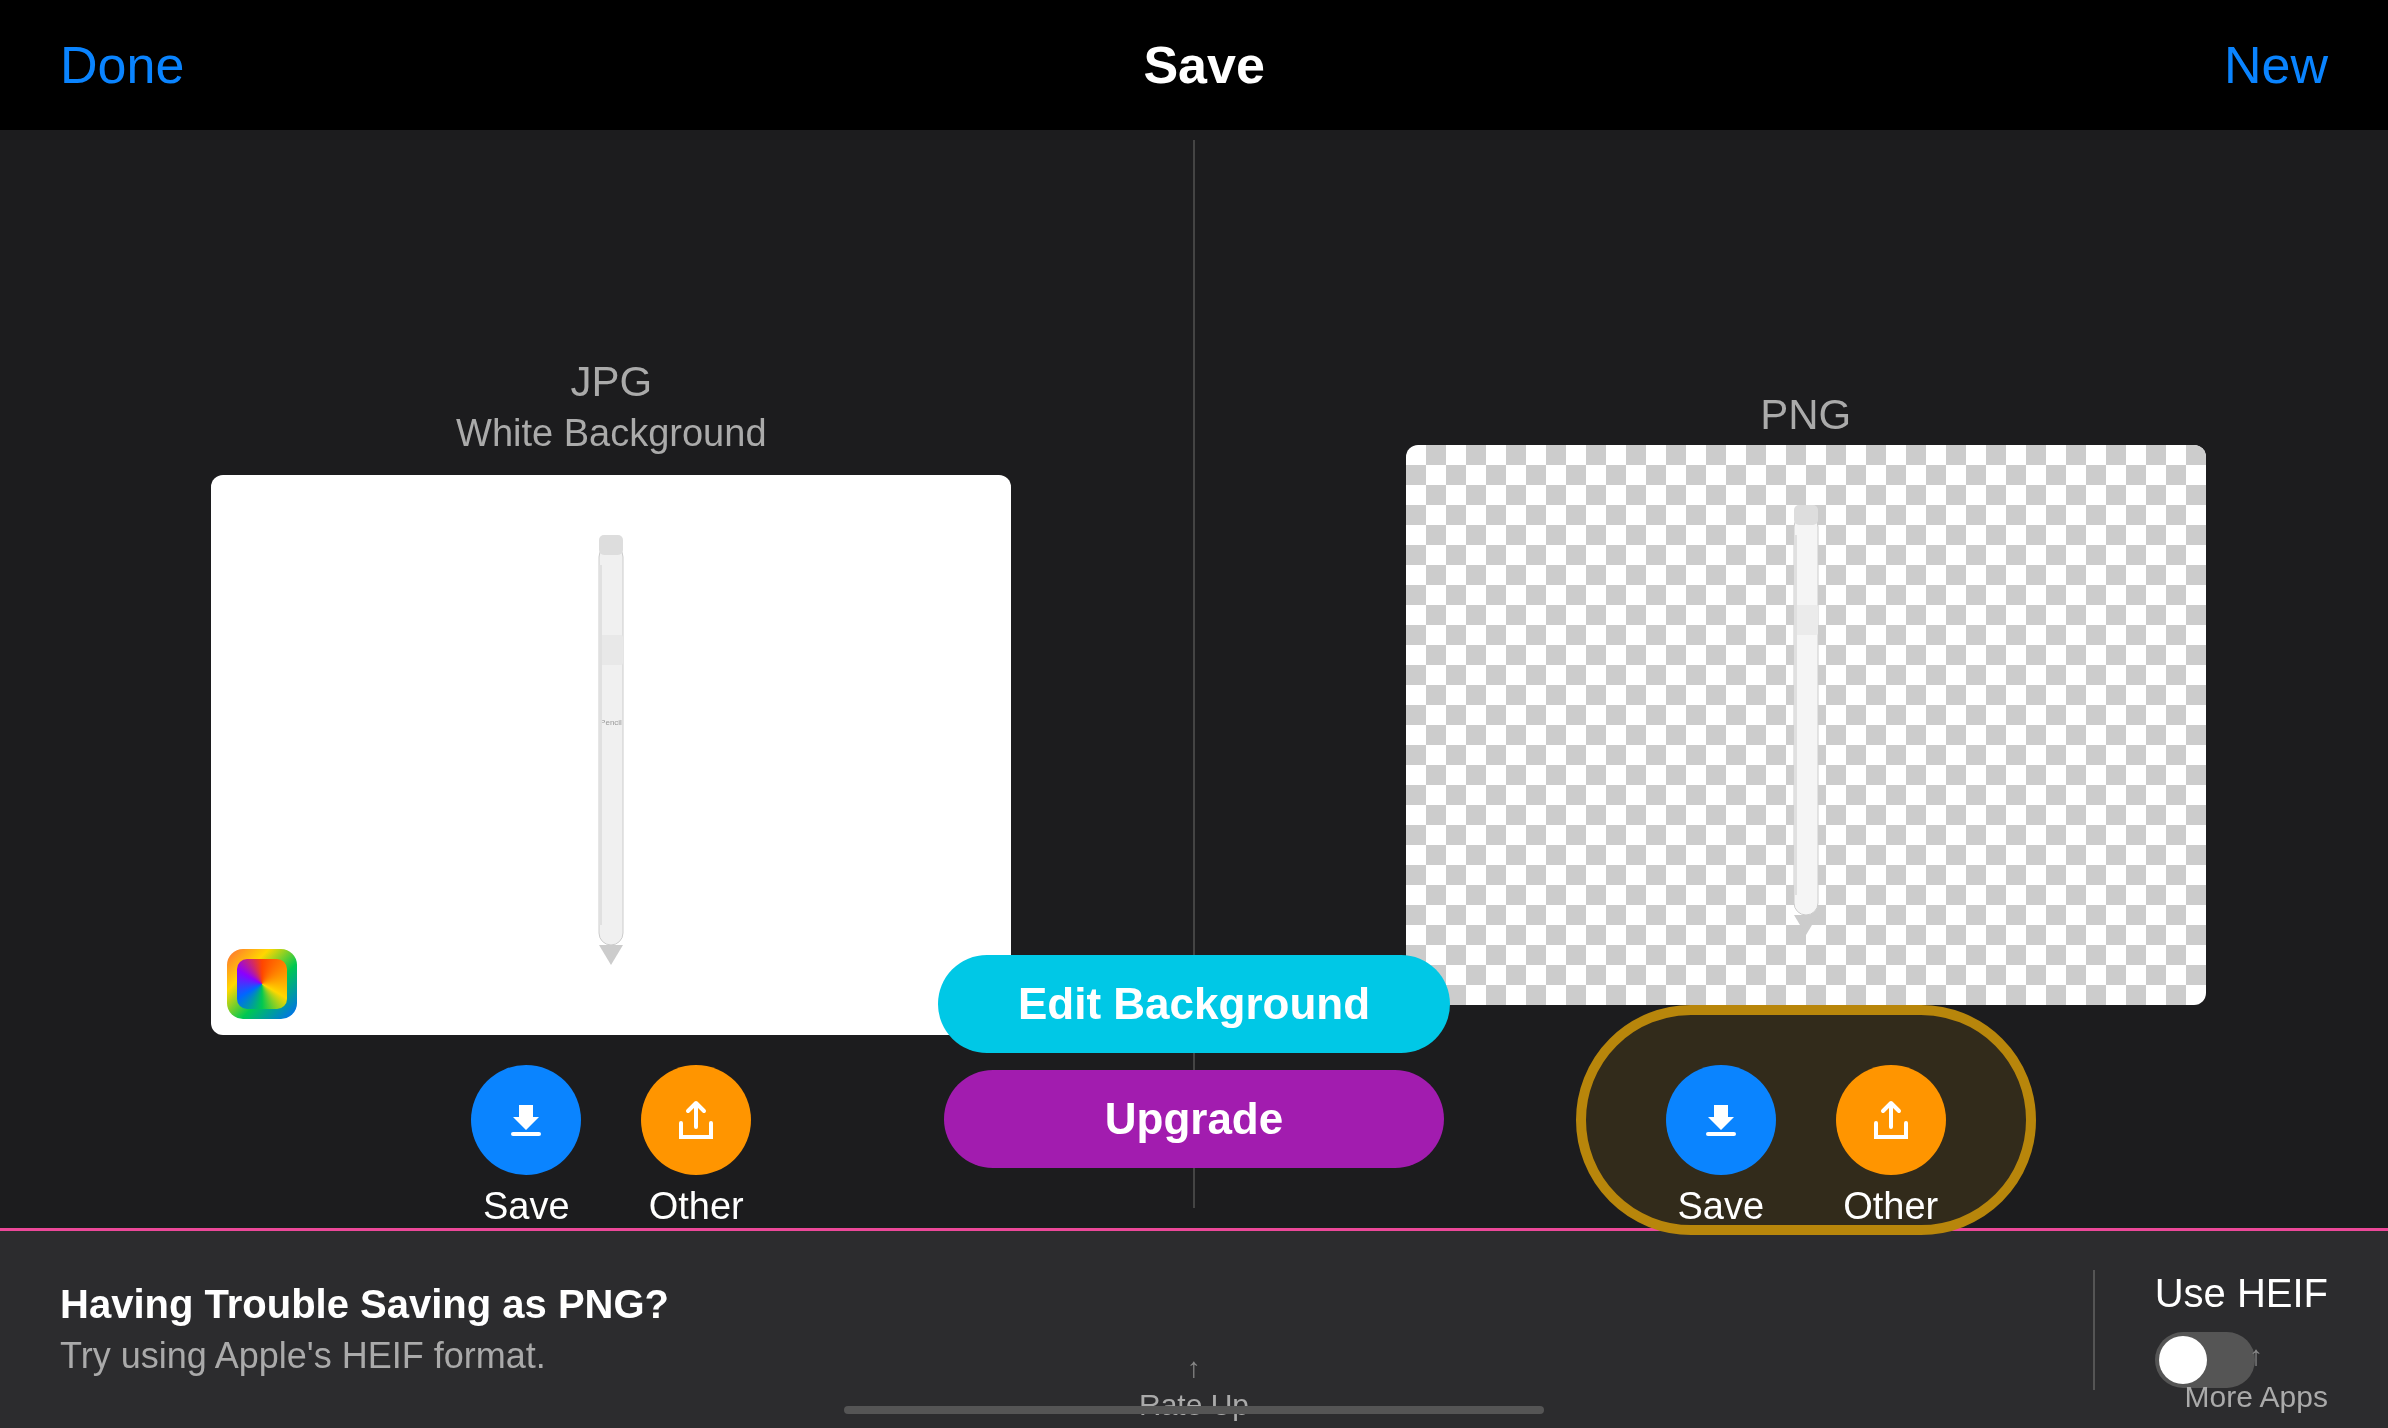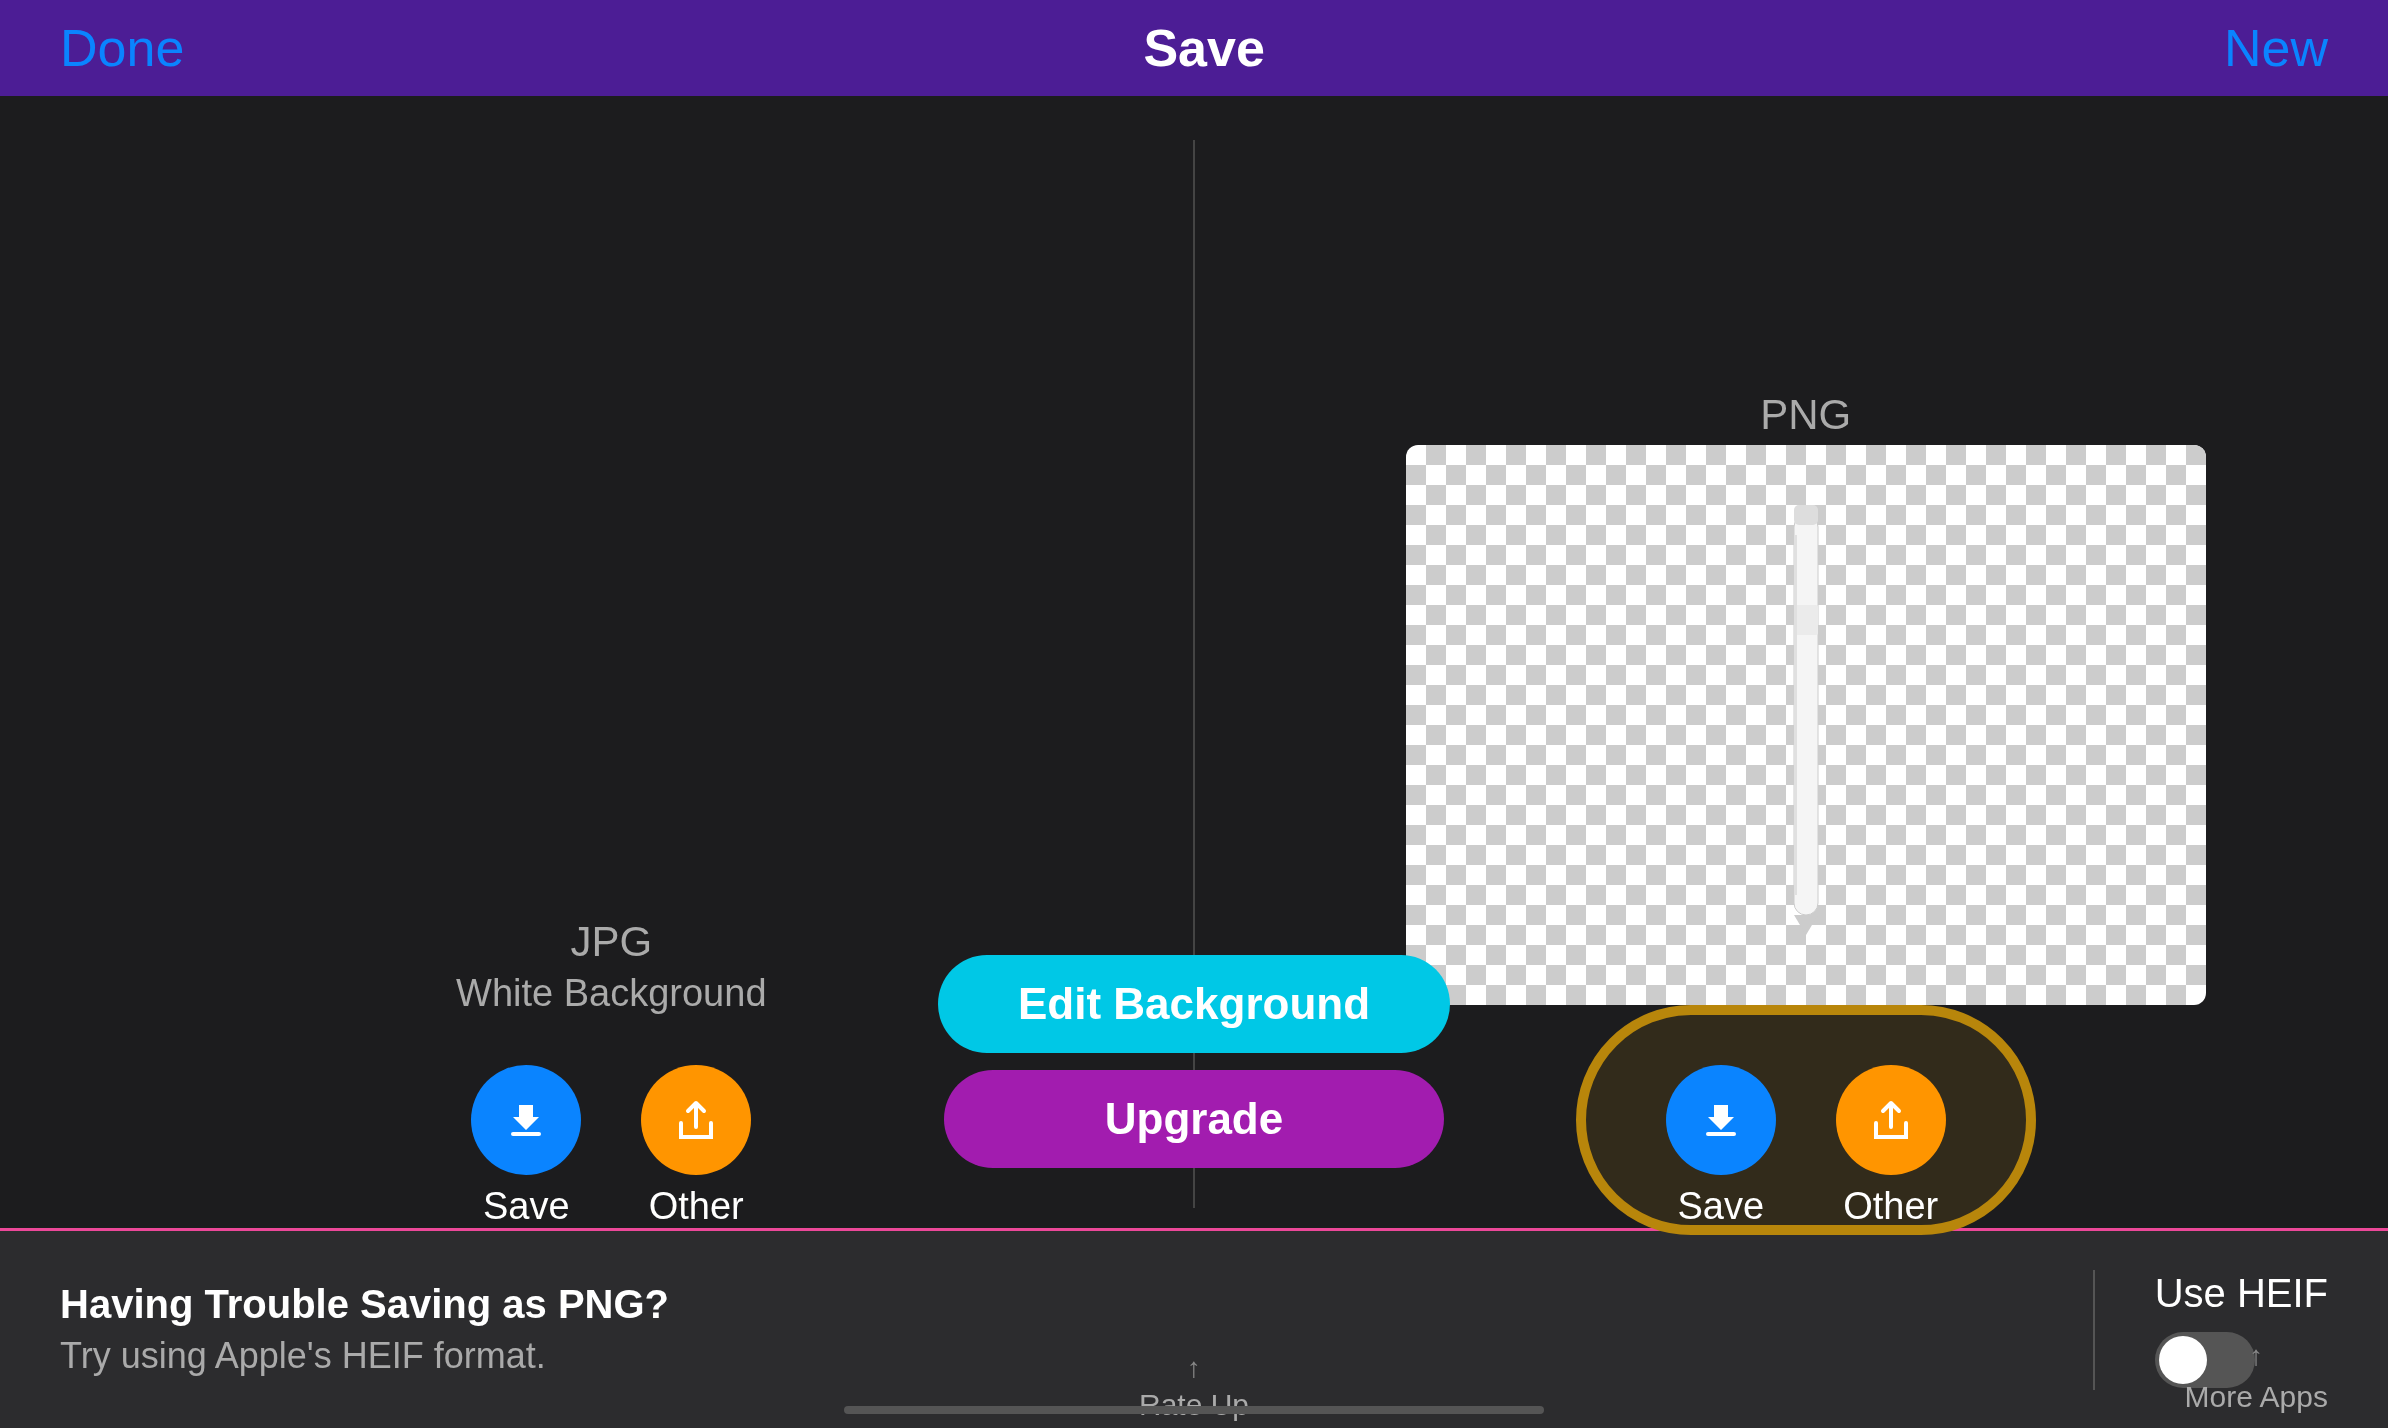--- a/index.html
+++ b/index.html
@@ -9,22 +9,22 @@
       background: #1c1c1e;
       font-family: -apple-system, BlinkMacSystemFont, 'SF Pro Display', 'Helvetica Neue', sans-serif;
       overflow: hidden;
       position: relative;
     }
 
     
     .header {
       position: absolute;
       top: 0; left: 0; right: 0;
-      height: 96px;
-      background: #4c1d95;
+      height: 130px;
+      background: #000000;
       display: flex;
       align-items: center;
       justify-content: space-between;
       padding: 0 60px;
       z-index: 10;
     }
     .header-done {
       color: #0a84ff;
       font-size: 52px;
       font-weight: 400;
@@ -275,20 +275,43 @@
   <span class="header-new">New</span>
 </div>
 
 <div class="center-divider"></div>
 
 <div class="main-content">
 
   <div class="image-panel">
     <span class="panel-format-label">JPG</span>
     <span class="panel-bg-label">White Background</span>
+    <div class="image-container">
+      <div class="image-white">
+
+        <svg width="80" height="500" viewBox="0 0 80 500" xmlns="http://www.w3.org/2000/svg">
+
+          <rect x="28" y="40" width="24" height="400" rx="12" fill="#f0f0f0" stroke="#cccccc" stroke-width="1"></rect>
+
+          <polygon points="40,460 28,440 52,440" fill="#cccccc"></polygon>
+
+          <rect x="28" y="30" width="24" height="20" rx="5" fill="#dddddd"></rect>
+
+          <rect x="28" y="130" width="24" height="30" rx="2" fill="#e8e8e8"></rect>
+
+          <text x="40" y="220" fill="#999" font-size="8" text-anchor="middle" transform="rotate(0, 40, 220)" font-family="sans-serif">Pencil</text>
+
+          <rect x="28" y="60" width="3" height="360" fill="#e0e0e0"></rect>
+        </svg>
+
+        <div class="app-icon">
+          <div class="app-icon-inner"></div>
+        </div>
+      </div>
+    </div>
     <div class="action-buttons">
       <div class="action-btn-group">
         <button class="circle-btn circle-btn-blue">
           <svg width="50" height="50" viewBox="0 0 50 50" fill="white" xmlns="http://www.w3.org/2000/svg">
             <path d="M25 35 L12 22 L18 22 L18 10 L32 10 L32 22 L38 22 Z"></path>
             <rect x="10" y="37" width="30" height="4" rx="2" fill="white"></rect>
           </svg>
         </button>
         <span class="btn-label">Save</span>
       </div>

